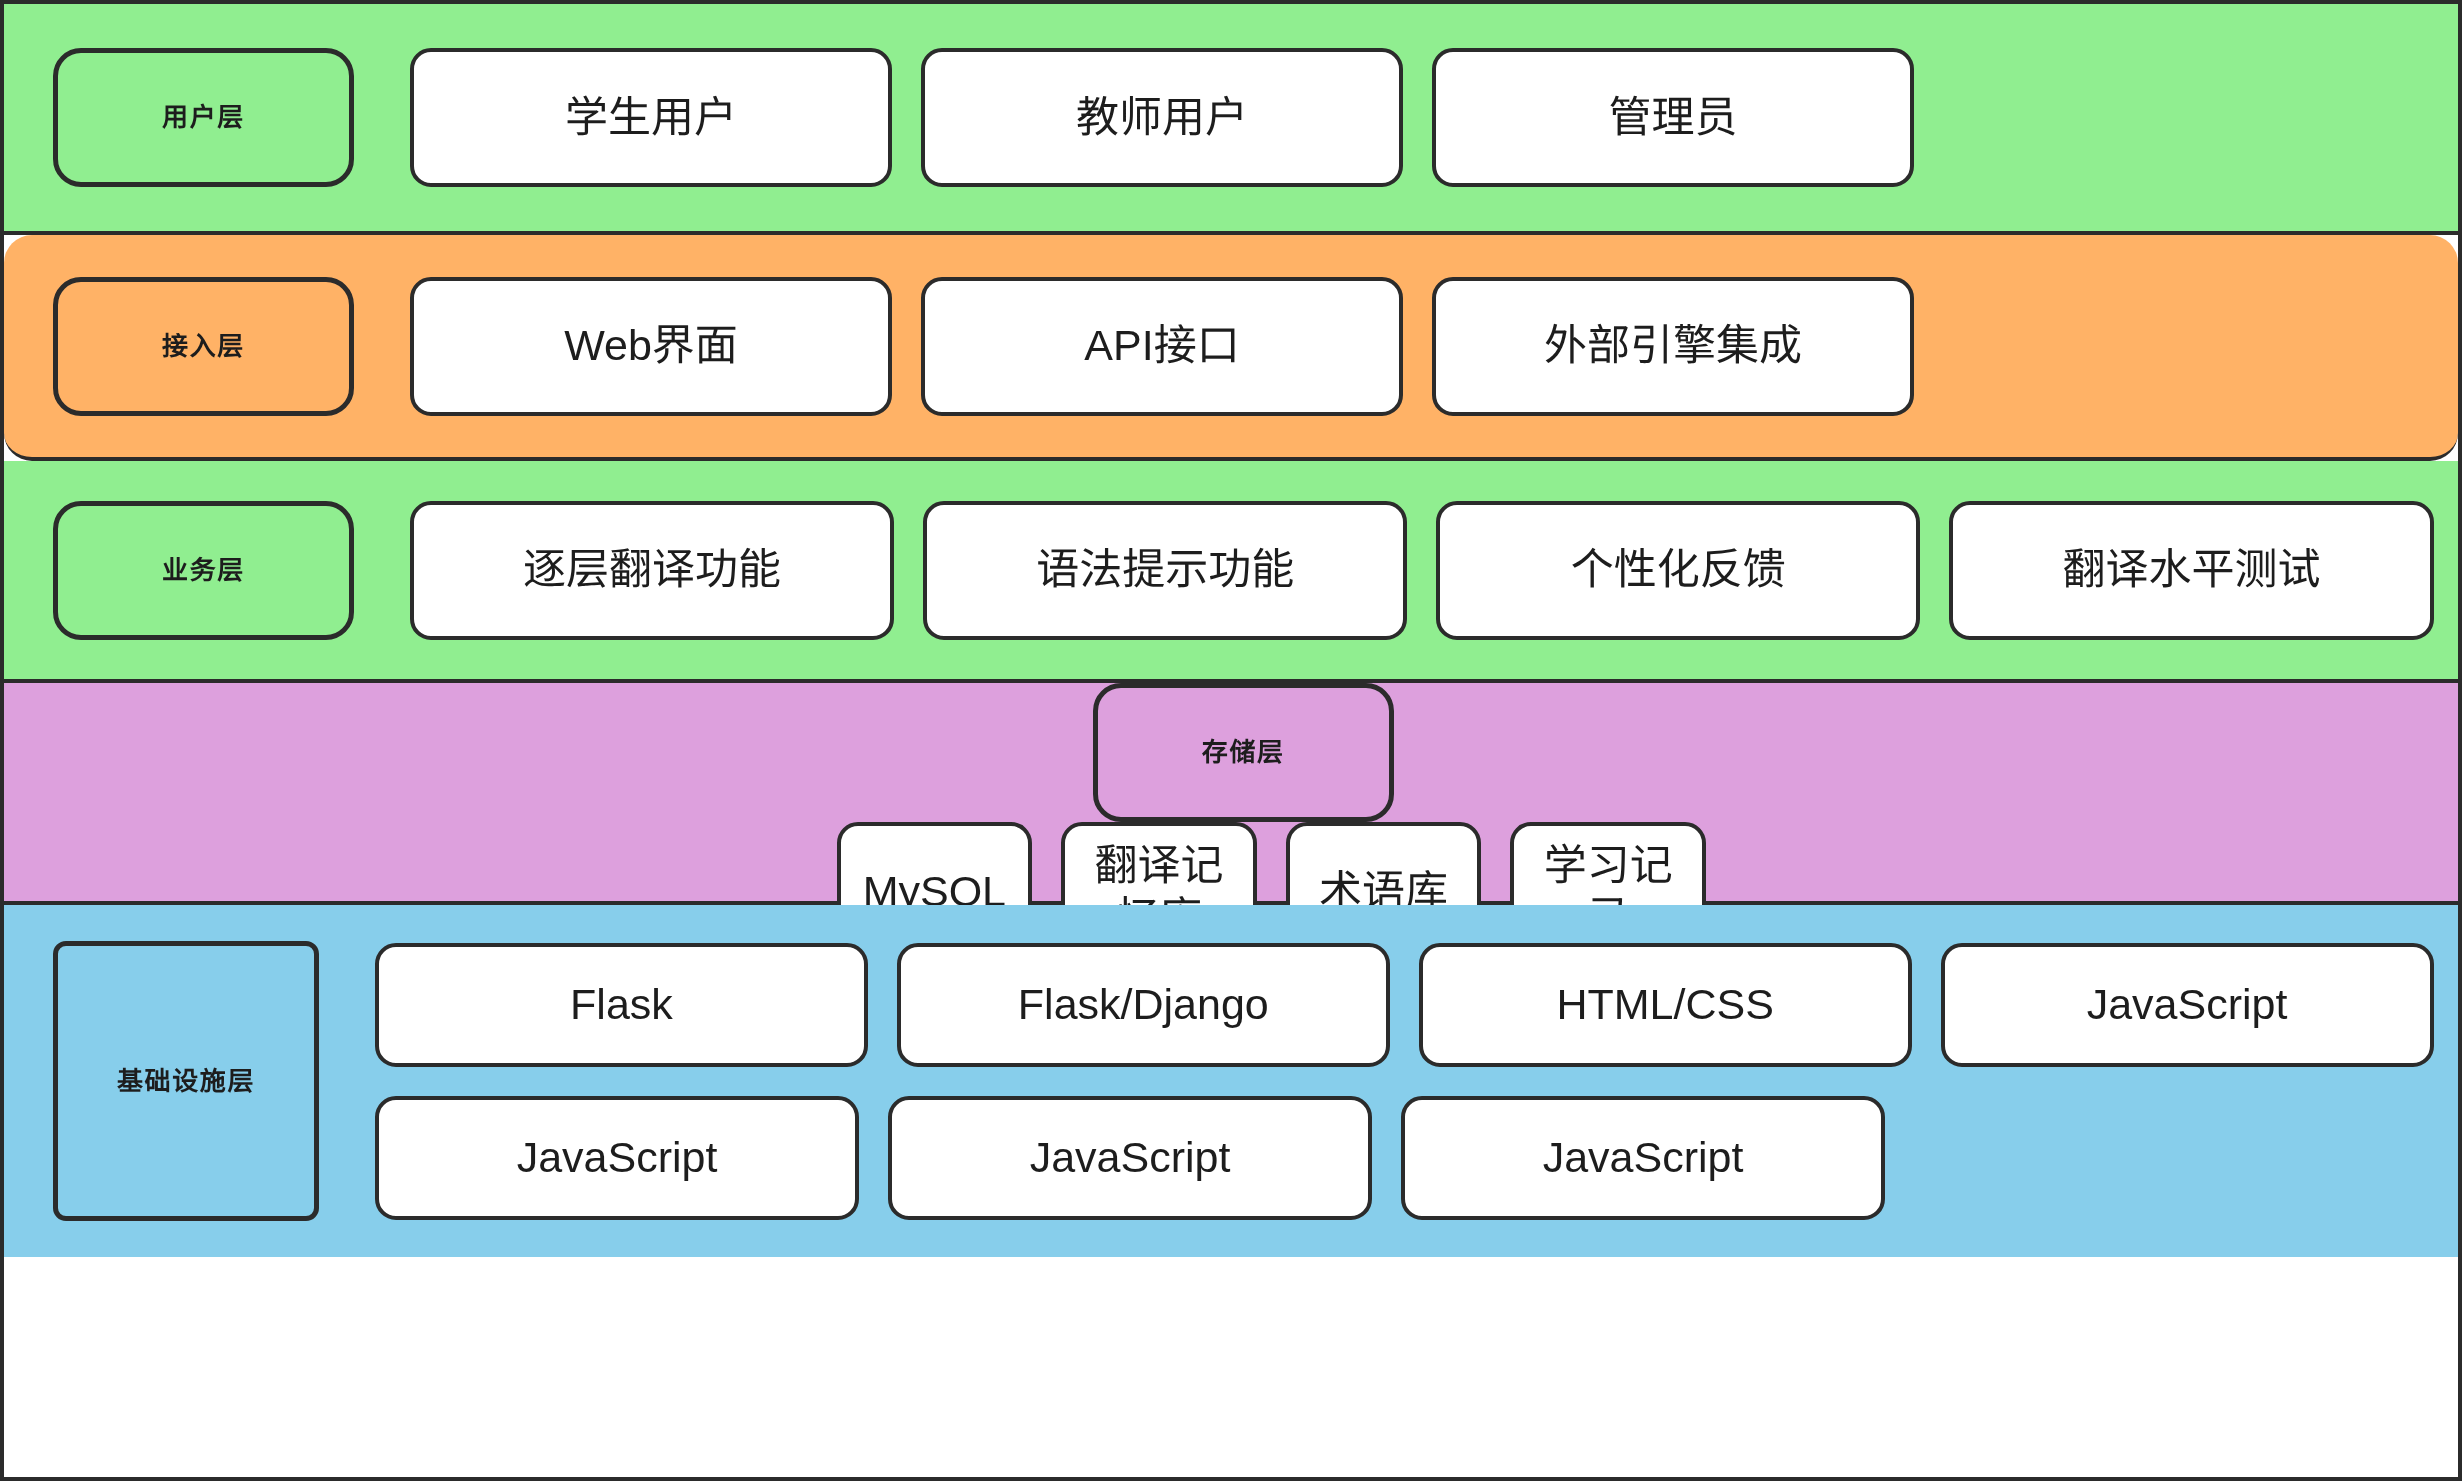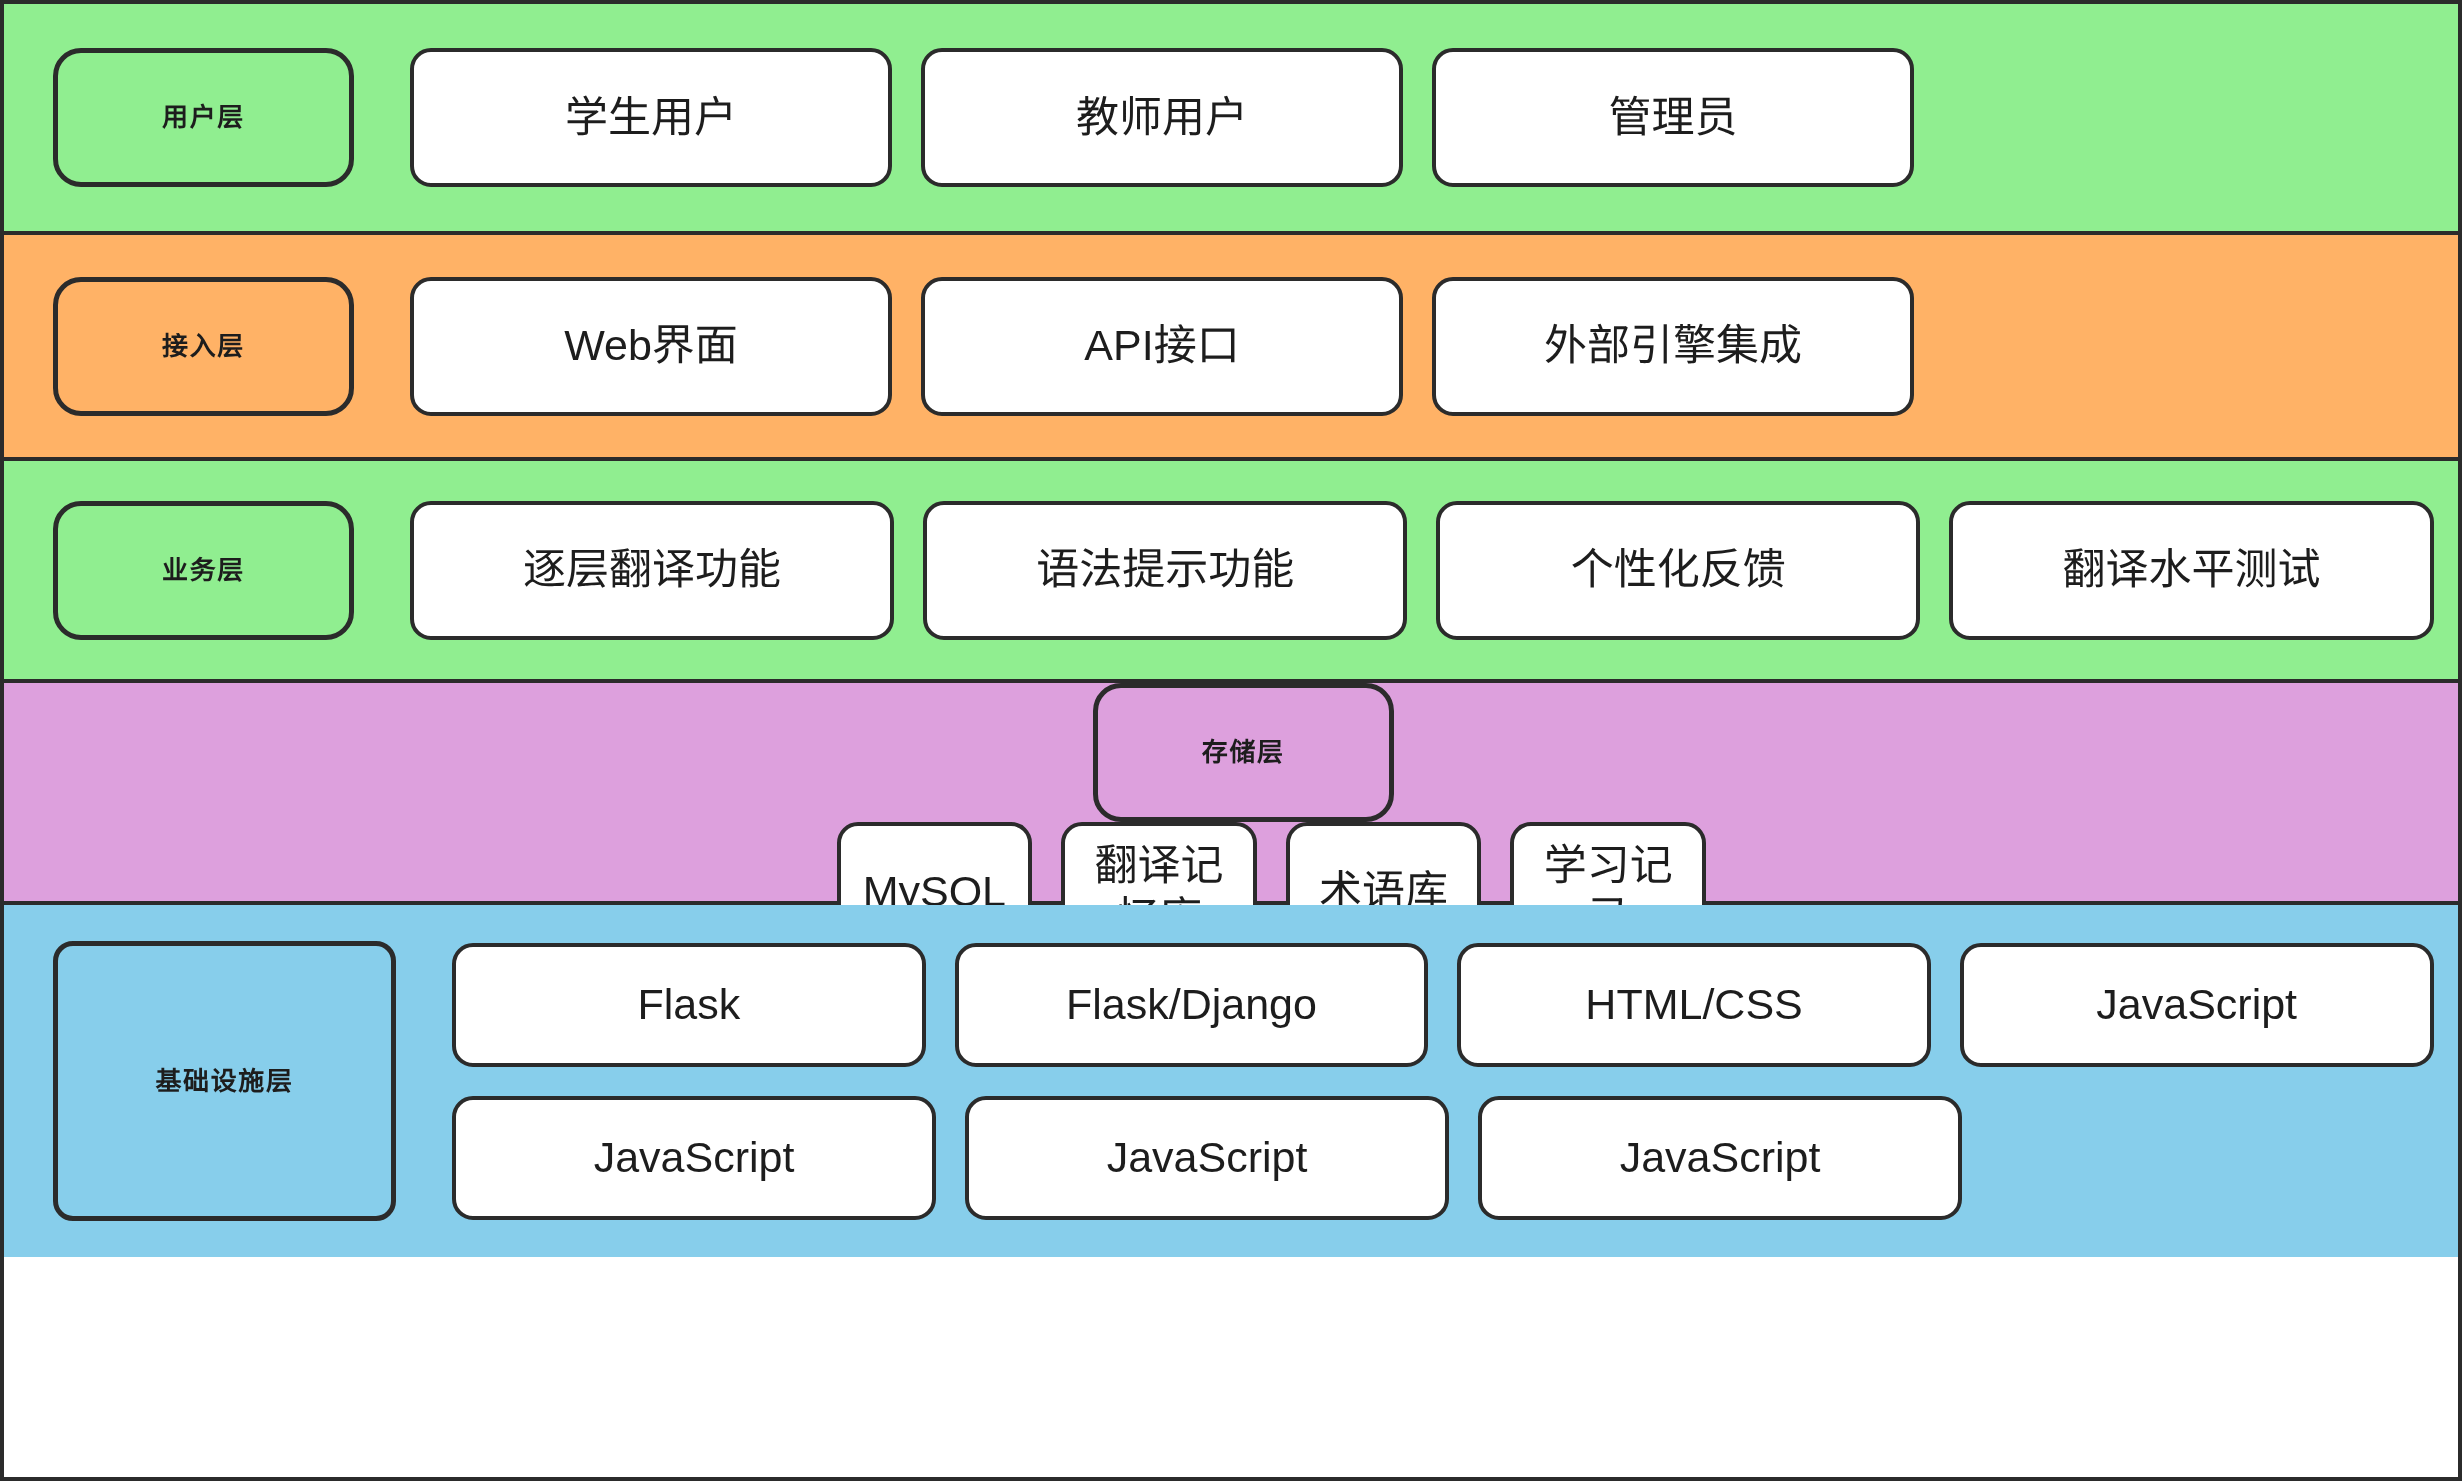--- a/index.html
+++ b/index.html
@@ -79,33 +79,33 @@
     justify-content: center;
     text-align: center;
     font-size: 43px;
     color: #1d1d1d;
     padding: 4.9px 11.4px;
     line-height: 1.2;
   }
 
   
   .band-users      { height: 231px; }
-  .band-access     { height: 226px; }
+  .band-access     { height: 226px; border-radius: 28px; }
   .band-business   { height: 222px; }
   .band-service    { height: 222px; }
   .band-storage    { height: 222px; flex-direction: column; }
   .band-infra      { height: 352px; }
 
   .band-users    .layer-label,
   .band-access   .layer-label,
   .band-business .layer-label,
   .band-service  .layer-label,
   .band-storage  .layer-label { height: 139px; }
 
-  .band-infra .layer-label { height: 280px; width: 343px; border-radius: 20px; }
+  .band-infra .layer-label { height: 280px; width: 266px; border-radius: 13px; }
 
   .band-users    .item-box,
   .band-access   .item-box,
   .band-business .item-box,
   .band-service  .item-box,
   .band-storage  .item-box { height: 139px; }
 
   .band-infra .item-box { height: 124px; }
 
   

